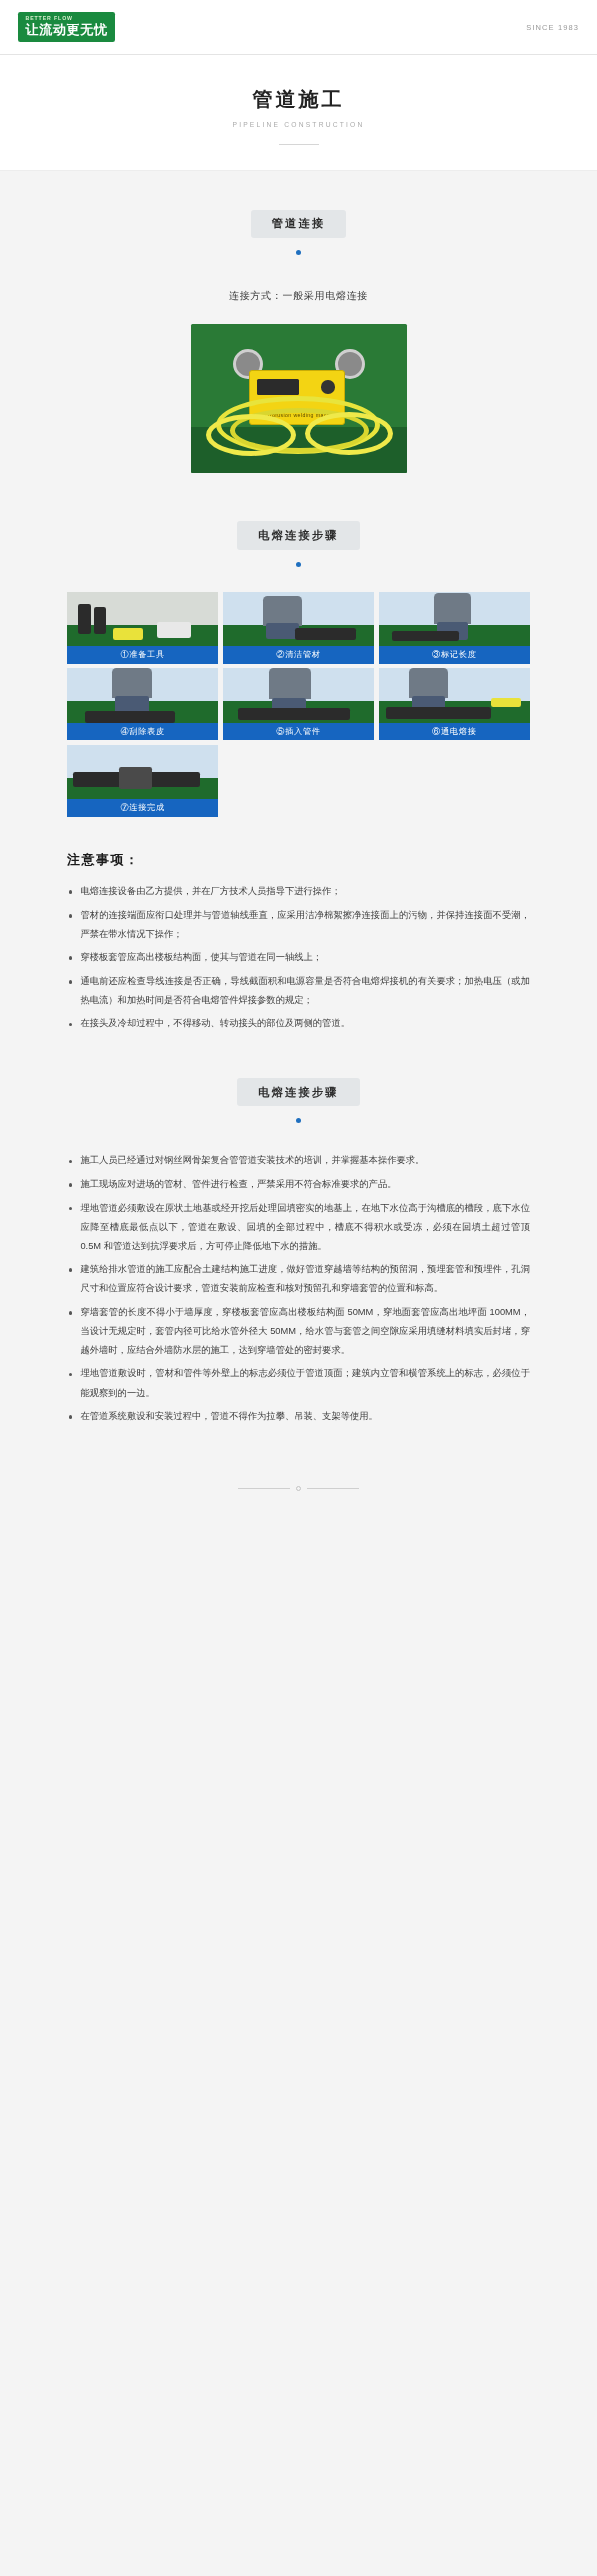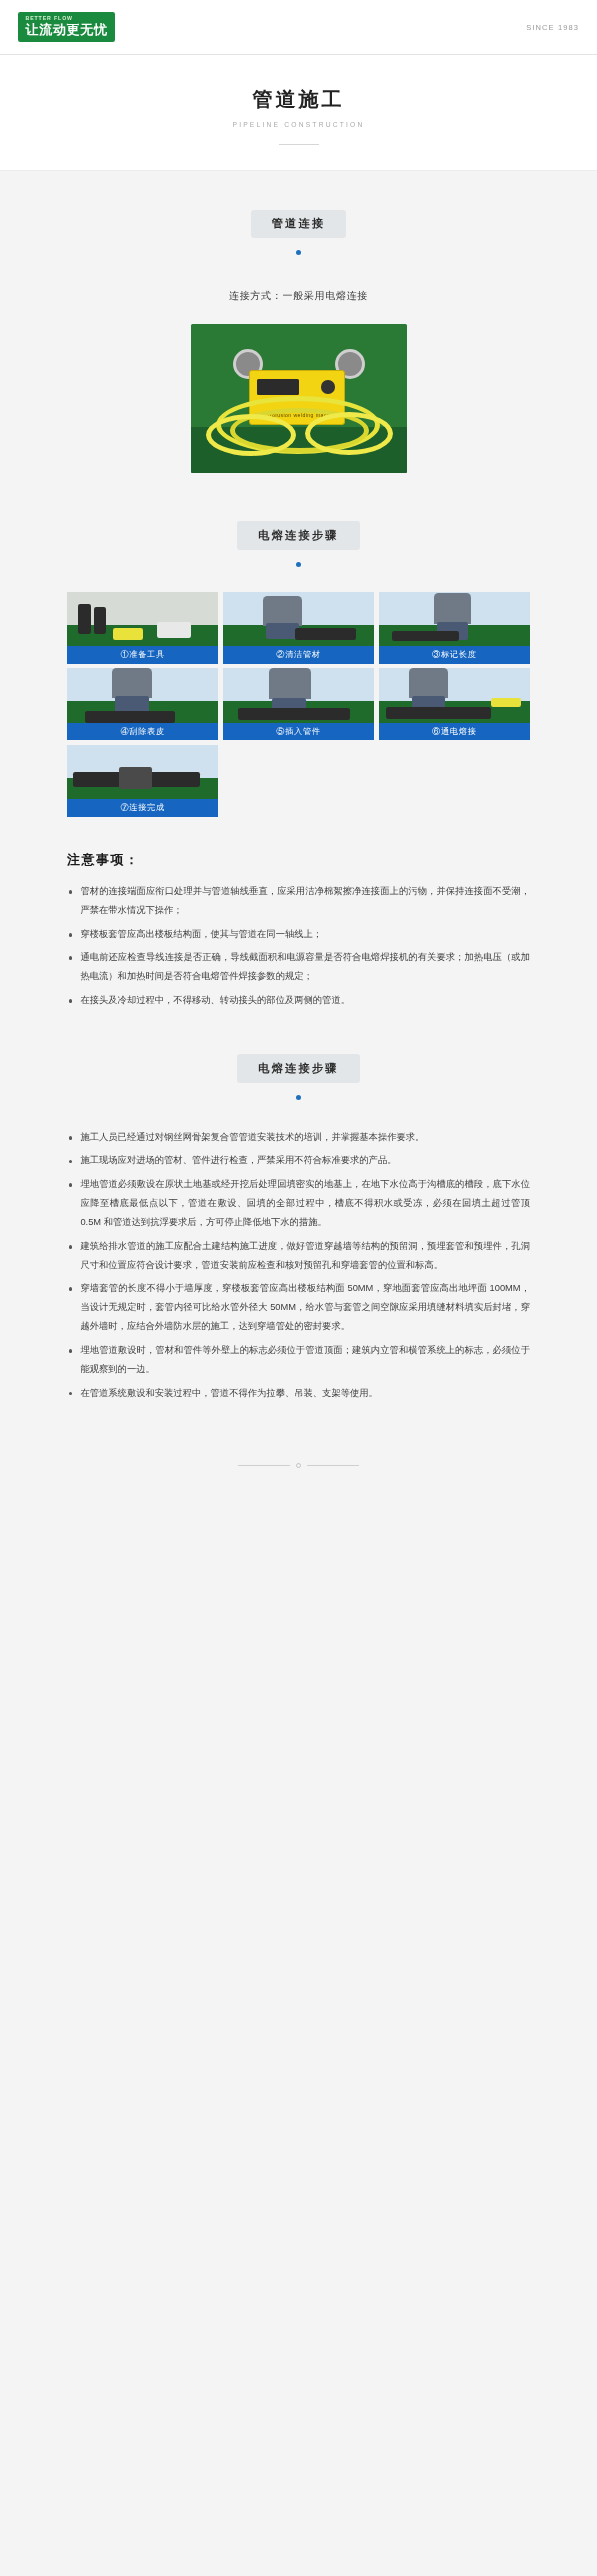--- a/index.html
+++ b/index.html
@@ -392,20 +392,21 @@
       </div>
       <div class="cap">⑦连接完成</div>
     </div>
     <div></div>
     <div></div>
   </div>
 
   <div class="notes">
     <h3>注意事项：</h3>
     <ul class="bullets">
+      <li>电熔连接设备由乙方提供，并在厂方技术人员指导下进行操作；</li>
       <li>管材的连接端面应衔口处理并与管道轴线垂直，应采用洁净棉絮擦净连接面上的污物，并保持连接面不受潮，严禁在带水情况下操作；</li>
       <li>穿楼板套管应高出楼板结构面，使其与管道在同一轴线上；</li>
       <li>通电前还应检查导线连接是否正确，导线截面积和电源容量是否符合电熔焊接机的有关要求；加热电压（或加热电流）和加热时间是否符合电熔管件焊接参数的规定；</li>
       <li>在接头及冷却过程中，不得移动、转动接头的部位及两侧的管道。</li>
     </ul>
   </div>
 
   <div class="section section2">
     <span class="pill">电熔连接步骤</span>
     <div class="dot"></div>

